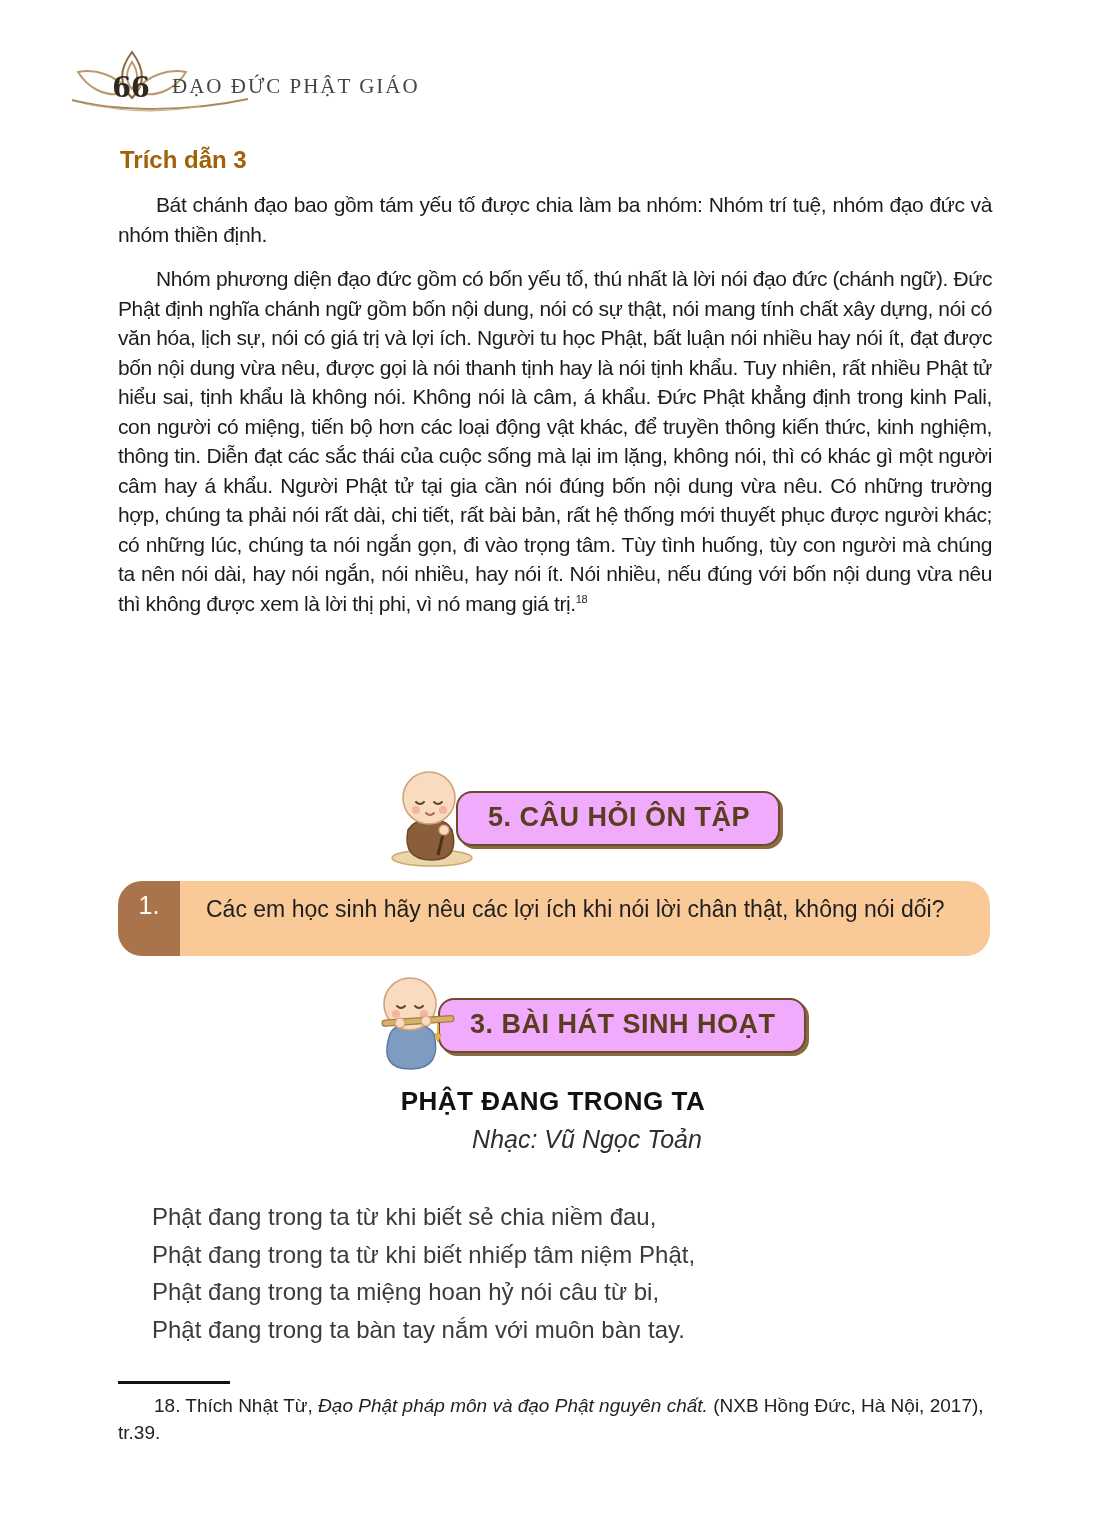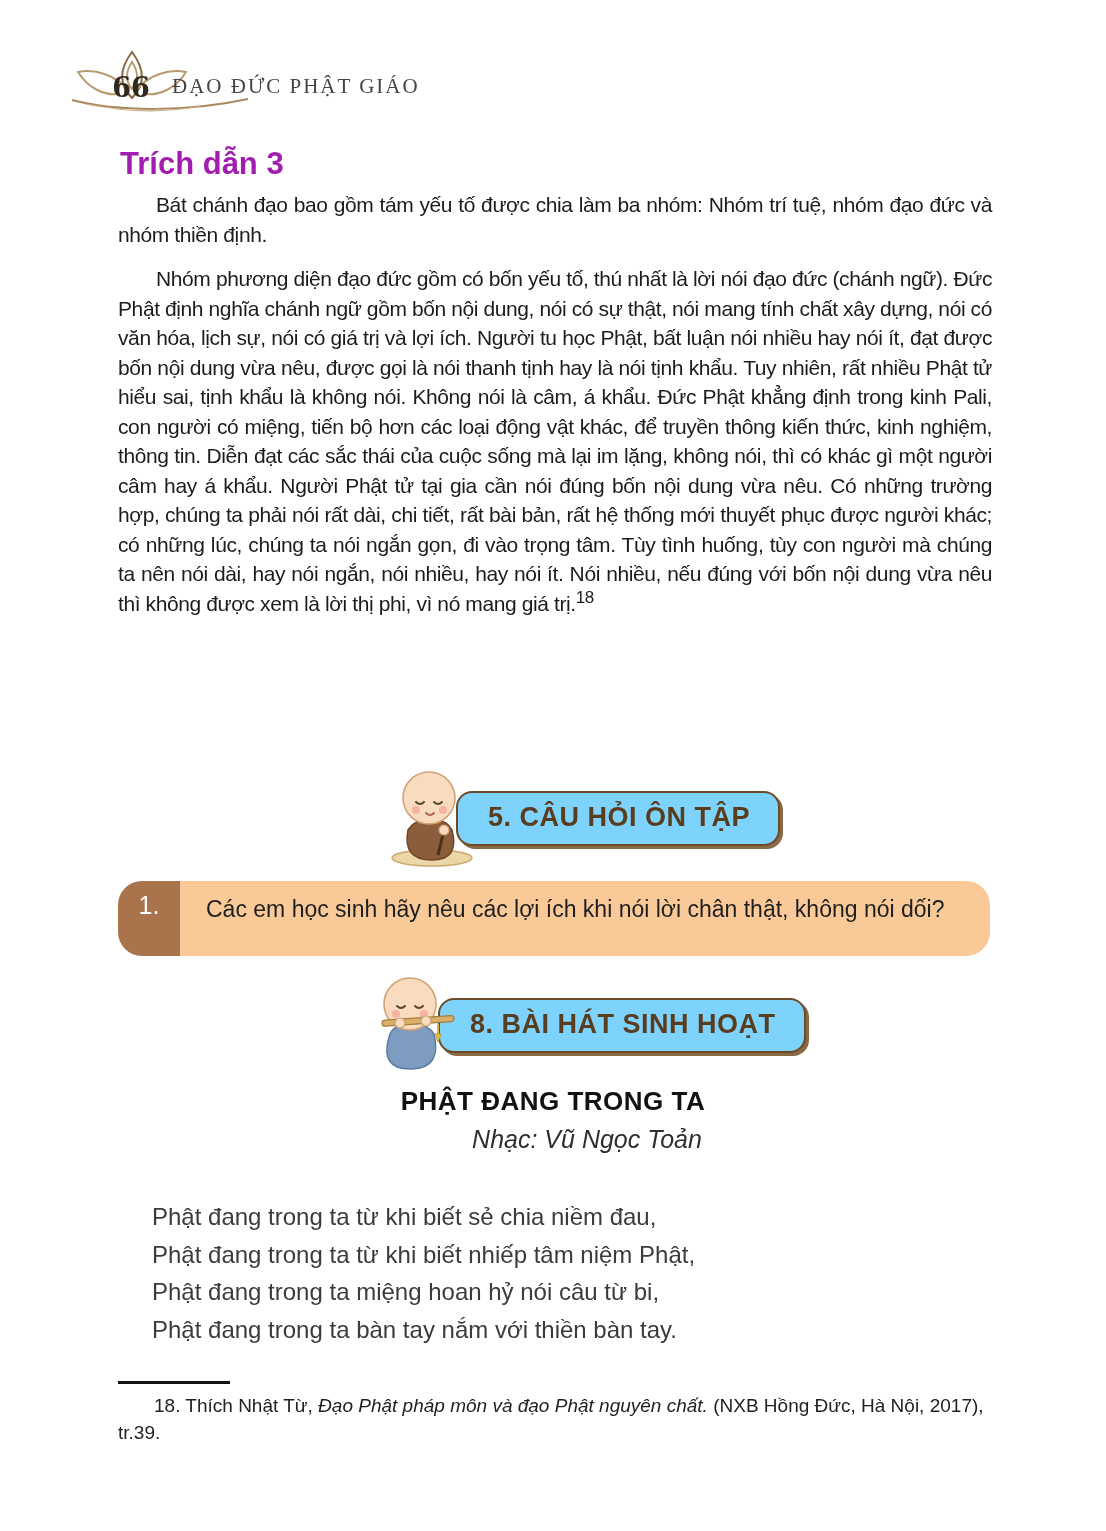--- a/index.html
+++ b/index.html
@@ -16,33 +16,33 @@
     font-family:"DejaVu Serif","Liberation Serif",serif;font-weight:bold;
     font-size:27px;color:#30281e;
   }
   .running-head{
     position:absolute;left:102px;top:28px;font-size:21px;letter-spacing:2px;
     color:#454545;white-space:nowrap;font-family:Liberation Serif, serif;
   }
 
   
   .quote-heading{
-    position:absolute;left:120px;top:146px;font-size:31px;font-weight:bold;color:#a21caf;
+    position:absolute;left:120px;top:146px;font-size:24px;font-weight:bold;color:#a16207;
   }
   .quote-body{position:absolute;left:118px;top:190px;width:874px;}
   .quote-body p{
     margin:0 0 15px 0;font-size:21px;line-height:29.5px;letter-spacing:-0.4px;
     text-align:justify;text-indent:38px;color:#1c1c1c;
   }
-  .quote-body sup{font-size:17px;vertical-align:super;line-height:0;margin-top:33px;}
+  .quote-body sup{font-size:11px;vertical-align:super;line-height:0;margin-top:33px;}
 
   
   .banner{position:absolute;display:flex;align-items:center;}
   .banner-box{
-    border:2.5px solid #6e4b28;border-radius:16px;background:#7dd3fc;
+    border:2.5px solid #6e4b28;border-radius:16px;background:#f0abfc;
     box-shadow:3px 3px 0 #8a6a45;
     padding:9px 28px 11px 30px;font-size:27px;font-weight:bold;color:#5a3c1e;
     letter-spacing:0.5px;white-space:nowrap;
   }
   .banner .monk{position:relative;z-index:2;margin-right:-20px;}
   .banner-review{left:388px;top:768px;}
   .banner-song{left:366px;top:974px;}
 
   
   .qbox{position:absolute;left:118px;top:881px;width:872px;display:flex;align-items:stretch;}
@@ -130,31 +130,31 @@
       <circle cx="30" cy="40" r="4" fill="#f4ab9b" opacity="0.85"></circle>
       <circle cx="58" cy="40" r="4" fill="#f4ab9b" opacity="0.85"></circle>
       <g transform="rotate(-4 50 47)">
         <rect x="16" y="44" width="72" height="6" rx="3" fill="#d8b06a" stroke="#a57c3a" stroke-width="1.2"></rect>
       </g>
       <circle cx="34" cy="49" r="5" fill="#f9dcc0" stroke="#cfa175" stroke-width="1.2"></circle>
       <circle cx="60" cy="47" r="5" fill="#f9dcc0" stroke="#cfa175" stroke-width="1.2"></circle>
       <line x1="72" y1="50" x2="72" y2="60" stroke="#e0b33c" stroke-width="2"></line>
       <path d="M69,60 l3,8 l3,-8 Z" fill="#e8c24a" stroke="#c79a2e" stroke-width="1"></path>
     </svg>
-    <span class="banner-box">8. BÀI HÁT SINH HOẠT</span>
+    <span class="banner-box">3. BÀI HÁT SINH HOẠT</span>
   </div>
 
   <div class="song-title">PHẬT ĐANG TRONG TA</div>
   <div class="song-composer">Nhạc: Vũ Ngọc Toản</div>
 
   <div class="lyrics">
     <div>Phật đang trong ta từ khi biết sẻ chia niềm đau,</div>
     <div>Phật đang trong ta từ khi biết nhiếp tâm niệm Phật,</div>
     <div>Phật đang trong ta miệng hoan hỷ nói câu từ bi,</div>
-    <div>Phật đang trong ta bàn tay nắm với thiền bàn tay.</div>
+    <div>Phật đang trong ta bàn tay nắm với muôn bàn tay.</div>
   </div>
 
   <div class="fn-rule"></div>
   <div class="footnote">
     <div class="fn-line1"><span>18. Thích Nhật Từ, </span><span class="fn-title">Đạo Phật pháp môn và đạo Phật nguyên chất.</span><span> (NXB Hồng Đức, Hà Nội, 2017),</span></div>
     <div>tr.39.</div>
   </div>
 
 </div>
 

